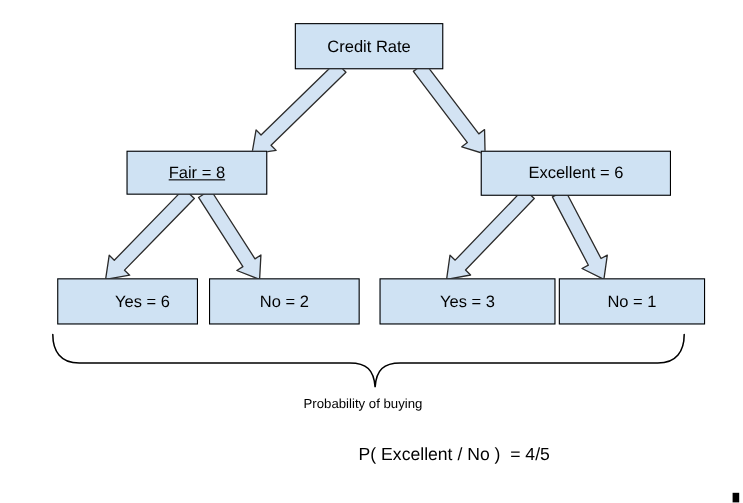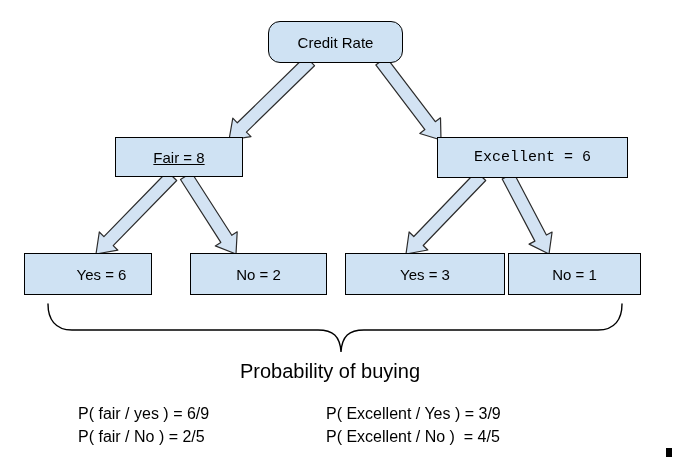--- a/index.html
+++ b/index.html
@@ -29,34 +29,34 @@
     background: var(--node-fill, #cfe2f3);
     border: 1px solid var(--node-border, #000000);
     color: var(--text, #000000);
     font-size: 15px;
     display: flex;
     align-items: center;
     justify-content: center;
     text-align: center;
     line-height: 1;
   }
-  .node-root      { left: 268px; top: 21px;  width: 135px; height: 42px; border-radius: 12px; }
+  .node-root      { left: 268px; top: 21px;  width: 135px; height: 42px; }
   .node-fair      { left: 115px; top: 137px; width: 128px; height: 40px; text-decoration: underline; }
-  .node-excellent { left: 437px; top: 137px; width: 191px; height: 41px; font-family: Liberation Mono, monospace; }
-  .node-fair-yes  { left: 24px;  top: 253px; width: 128px; height: 42px; padding-left: 27px; }
+  .node-excellent { left: 437px; top: 137px; width: 173px; height: 41px; }
+  .node-fair-yes  { left: 52px;  top: 253px; width: 128px; height: 42px; padding-left: 27px; }
   .node-fair-no   { left: 190px; top: 253px; width: 137px; height: 42px; }
   .node-exc-yes   { left: 345px; top: 253px; width: 160px; height: 42px; }
   .node-exc-no    { left: 508px; top: 253px; width: 133px; height: 42px; }
   .brace-caption {
     position: absolute;
     left: 180px;
     top: 360px;
     width: 300px;
     text-align: center;
-    font-size: 20px;
+    font-size: 12px;
     color: var(--text, #000000);
   }
   .prob-block {
     position: absolute;
     top: 402px;
     font-size: 16px;
     color: var(--text, #000000);
     line-height: 23px;
   }
   .prob-block-left  { left: 78px; }
@@ -95,25 +95,20 @@
   <div class="node node-fair-yes">Yes = 6</div>
 
   <div class="node node-fair-no">No = 2</div>
 
   <div class="node node-exc-yes">Yes = 3</div>
 
   <div class="node node-exc-no">No = 1</div>
 
   <div class="brace-caption">Probability of buying</div>
 
-  <div class="prob-block prob-block-left">
-    <div class="prob-line">P( fair / yes ) = 6/9</div>
-    <div class="prob-line">P( fair / No ) = 2/5</div>
-  </div>
 
   <div class="prob-block prob-block-right">
-    <div class="prob-line">P( Excellent / Yes ) = 3/9</div>
     <div class="prob-line">P( Excellent / No )  = 4/5</div>
   </div>
 
   <div class="cursor-artifact"></div>
 
 </div>
 
 </body></html>

